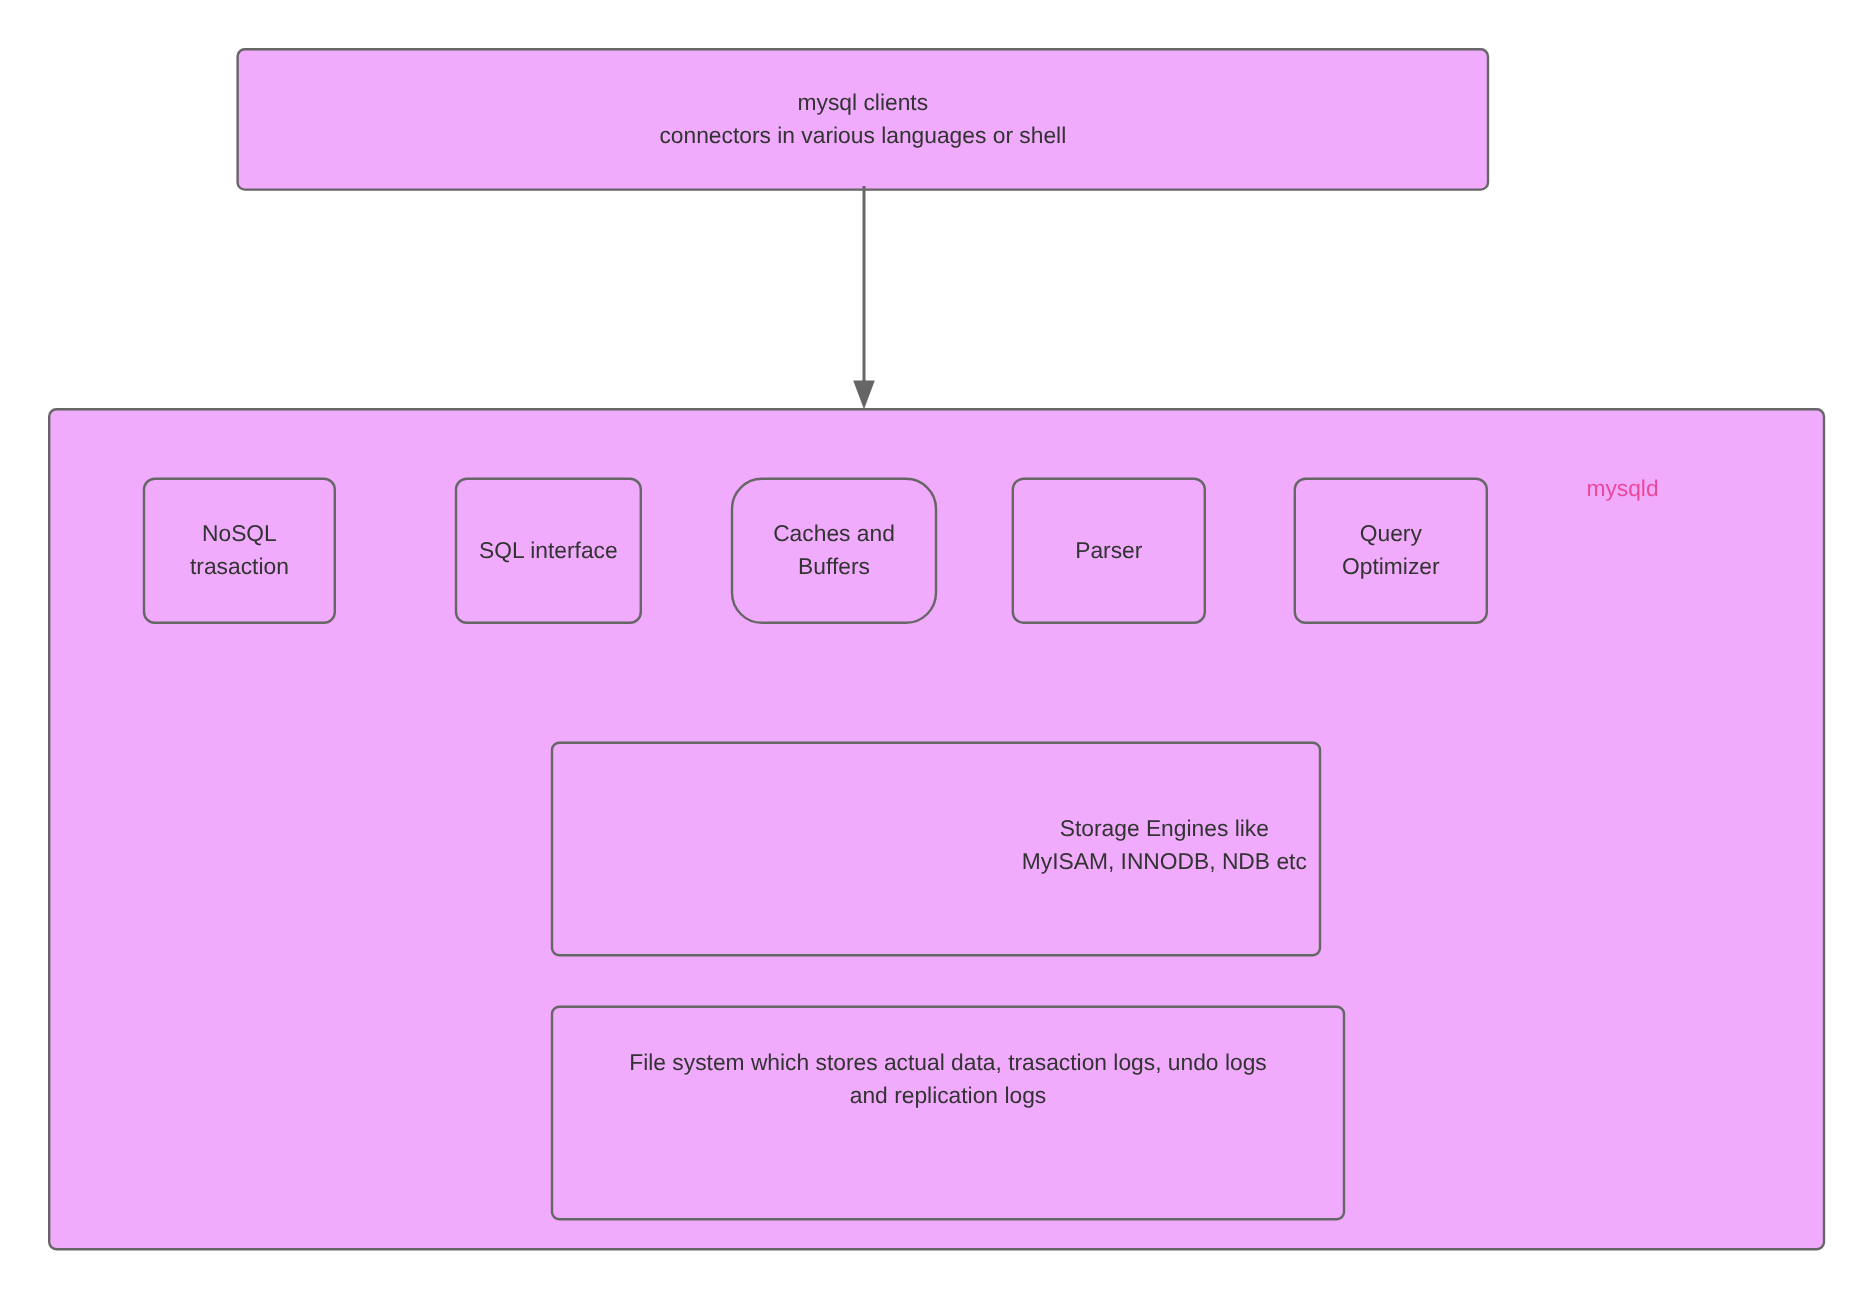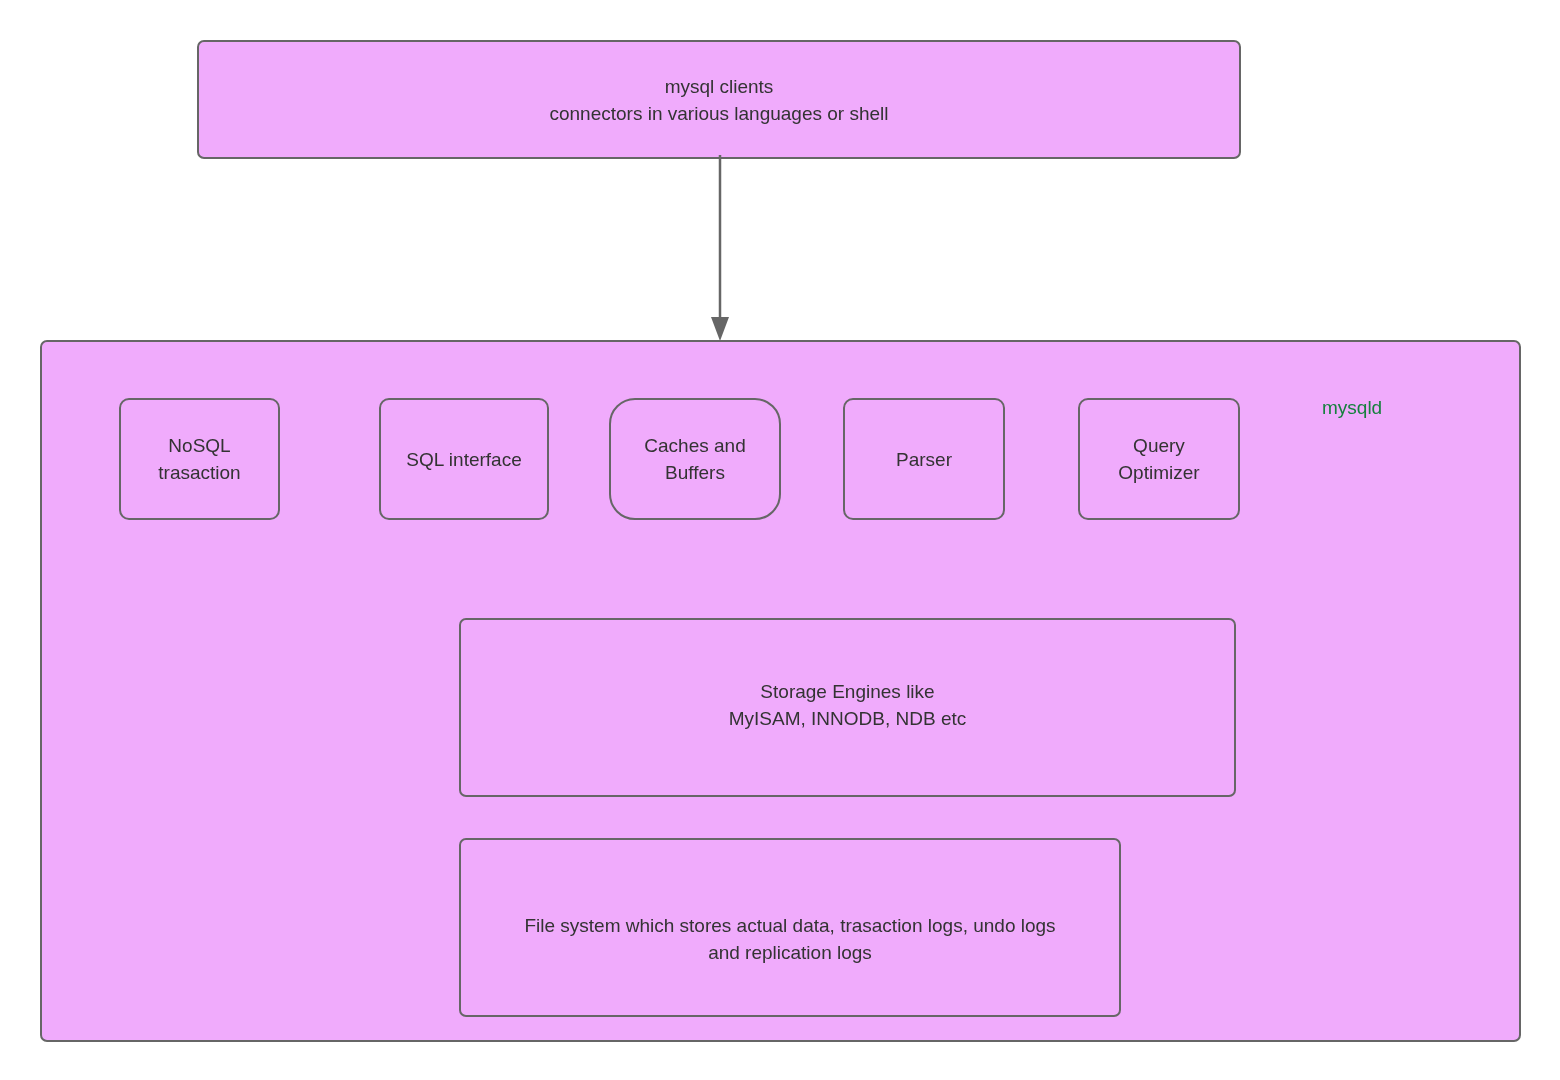--- a/index.html
+++ b/index.html
@@ -56,54 +56,55 @@
     border-radius: 7px;
     display: block;
   }
 
   #mysqld-title {
     position: absolute;
     left: 1322px;
     top: 396px;
     font-size: 19px;
     line-height: 24px;
-    color: #15803d;
+    color: #ec4899;
     white-space: nowrap;
   }
 
   .component-box {
     top: 398px;
     height: 122px;
     border-radius: 10px;
   }
   #box-nosql     { left: 119px; width: 161px; }
-  #box-sql       { left: 379px; width: 170px; }
+  #box-sql       { left: 379px; width: 156px; }
   #box-caches    { left: 609px; width: 172px; border-radius: 26px; }
   #box-parser    { left: 843px; width: 162px; }
   #box-optimizer { left: 1078px; width: 162px; }
 
   #storage-box {
     left: 459px;
     top: 618px;
-    width: 777px;
+    width: 642px;
     height: 179px;
     border-radius: 7px;
     align-items: flex-start;
+    justify-content: flex-end;
   }
   #storage-box .label { padding-top: 58px; }
 
   #filesystem-box {
     left: 459px;
     top: 838px;
     width: 662px;
     height: 179px;
     border-radius: 7px;
     align-items: flex-start;
   }
-  #filesystem-box .label { padding-top: 72px; }
+  #filesystem-box .label { padding-top: 33px; }
 
   
   #arrow-clients-to-mysqld {
     position: absolute;
     left: 690px;
     top: 155px;
     width: 60px;
     height: 190px;
     overflow: visible;
   }

